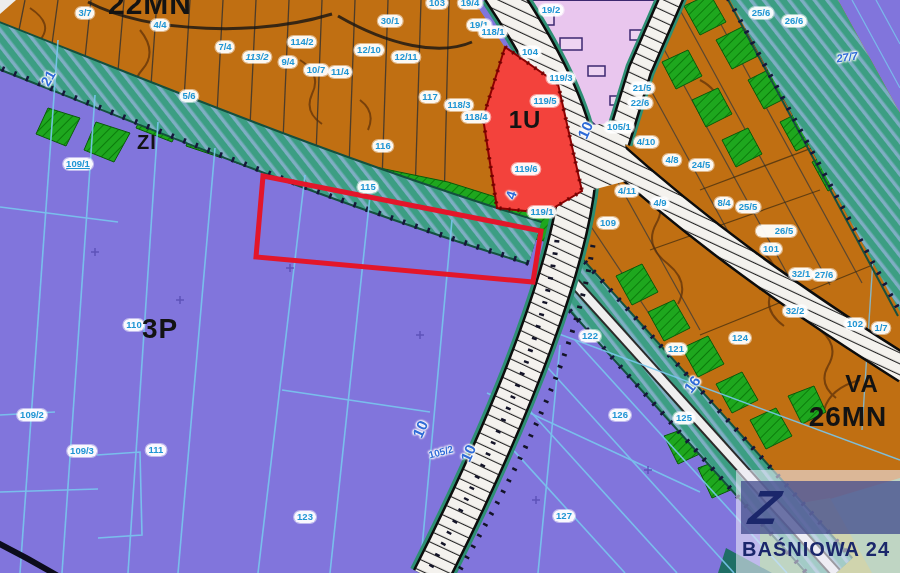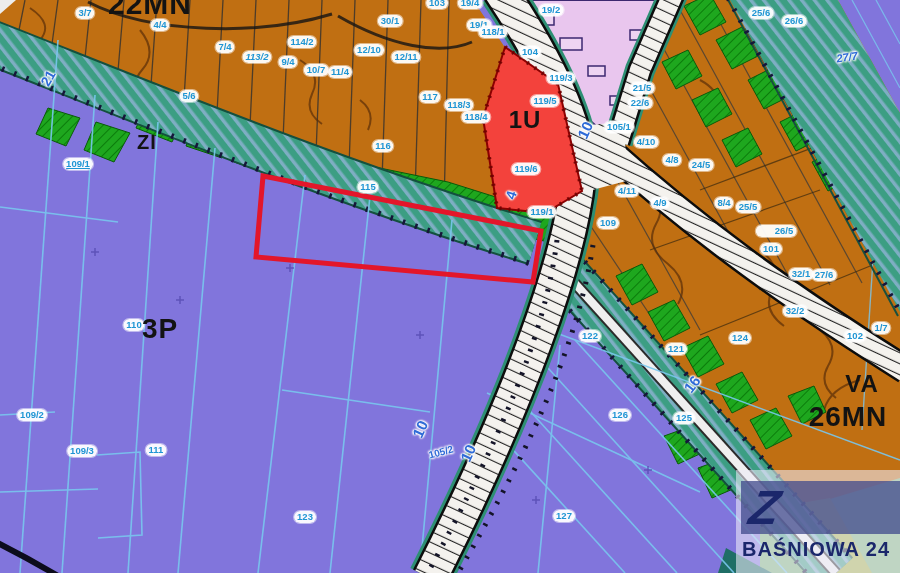--- a/index.html
+++ b/index.html
@@ -226,21 +226,21 @@
       <span class="pill" style="left: 627px; top: 191px;">4/11</span>
       <span class="pill" style="left: 660px; top: 203px;">4/9</span>
       <span class="pill" style="left: 608px; top: 223px;">109</span>
       <span class="pill" style="left: 724px; top: 203px;">8/4</span>
       <span class="pill" style="left: 748px; top: 207px;">25/5</span>
       <span class="pill" style="left: 776px; top: 231px; padding-left: 19px;">26/5</span>
       <span class="pill" style="left: 771px; top: 249px;">101</span>
       <span class="pill" style="left: 801px; top: 274px;">32/1</span>
       <span class="pill" style="left: 824px; top: 275px;">27/6</span>
       <span class="pill" style="left: 795px; top: 311px;">32/2</span>
-      <span class="pill" style="left: 855px; top: 336px;">102</span>
+      <span class="pill" style="left: 855px; top: 324px;">102</span>
       <span class="pill" style="left: 881px; top: 328px;">1/7</span>
       <span class="pill" style="left: 761px; top: 13px;">25/6</span>
       <span class="pill" style="left: 794px; top: 21px;">26/6</span>
       <span class="pill" style="left: 78px; top: 164px; text-decoration: underline;">109/1</span>
       <span class="pill" style="left: 134px; top: 325px;">110</span>
       <span class="pill" style="left: 32px; top: 415px;">109/2</span>
       <span class="pill" style="left: 82px; top: 451px;">109/3</span>
       <span class="pill" style="left: 156px; top: 450px;">111</span>
       <span class="pill" style="left: 305px; top: 517px;">123</span>
       <span class="pill" style="left: 564px; top: 516px;">127</span>

